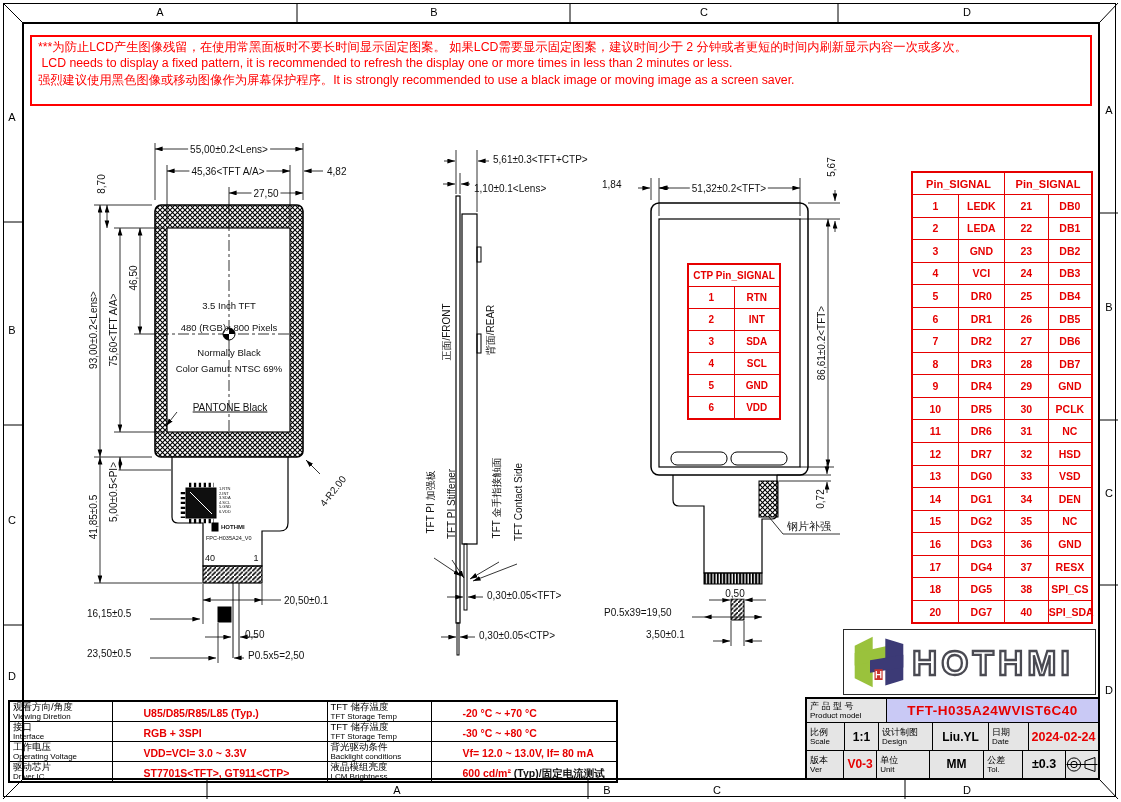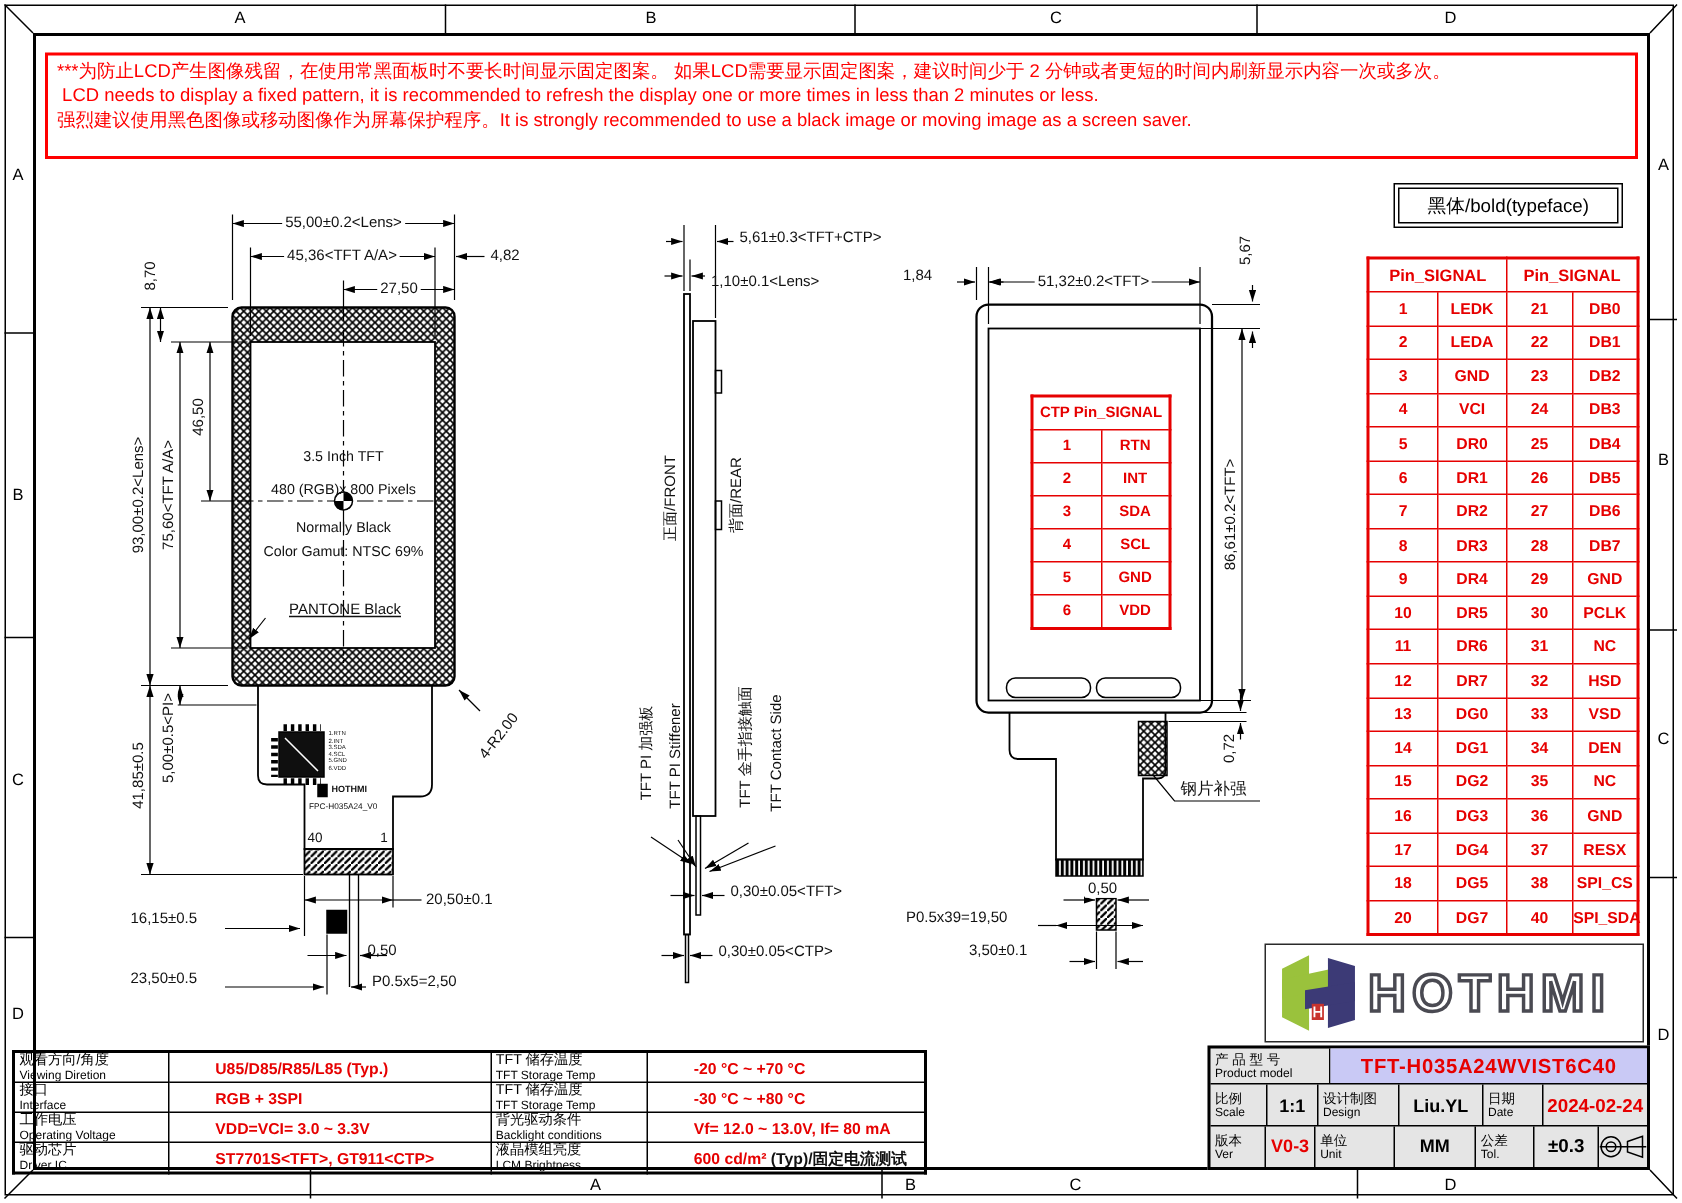--- a/index.html
+++ b/index.html
@@ -302,23 +302,20 @@
         </tr>
 
         <tr>
           <td style="width:30px">6</td>
           <td>VDD</td>
         </tr>
 
     </tbody>
   </table>
 
-  <div class="typeface-box">
-    <div class="typeface-inner">黑体/bold(typeface)</div>
-  </div>
 
   <table class="red-table pin-table">
     <tbody>
       <tr>
         <td class="hd" colspan="2" style="width:91px">Pin_SIGNAL</td>
         <td class="hd" colspan="2">Pin_SIGNAL</td>
       </tr>
 
         <tr>
           <td style="width:33px">1</td>

